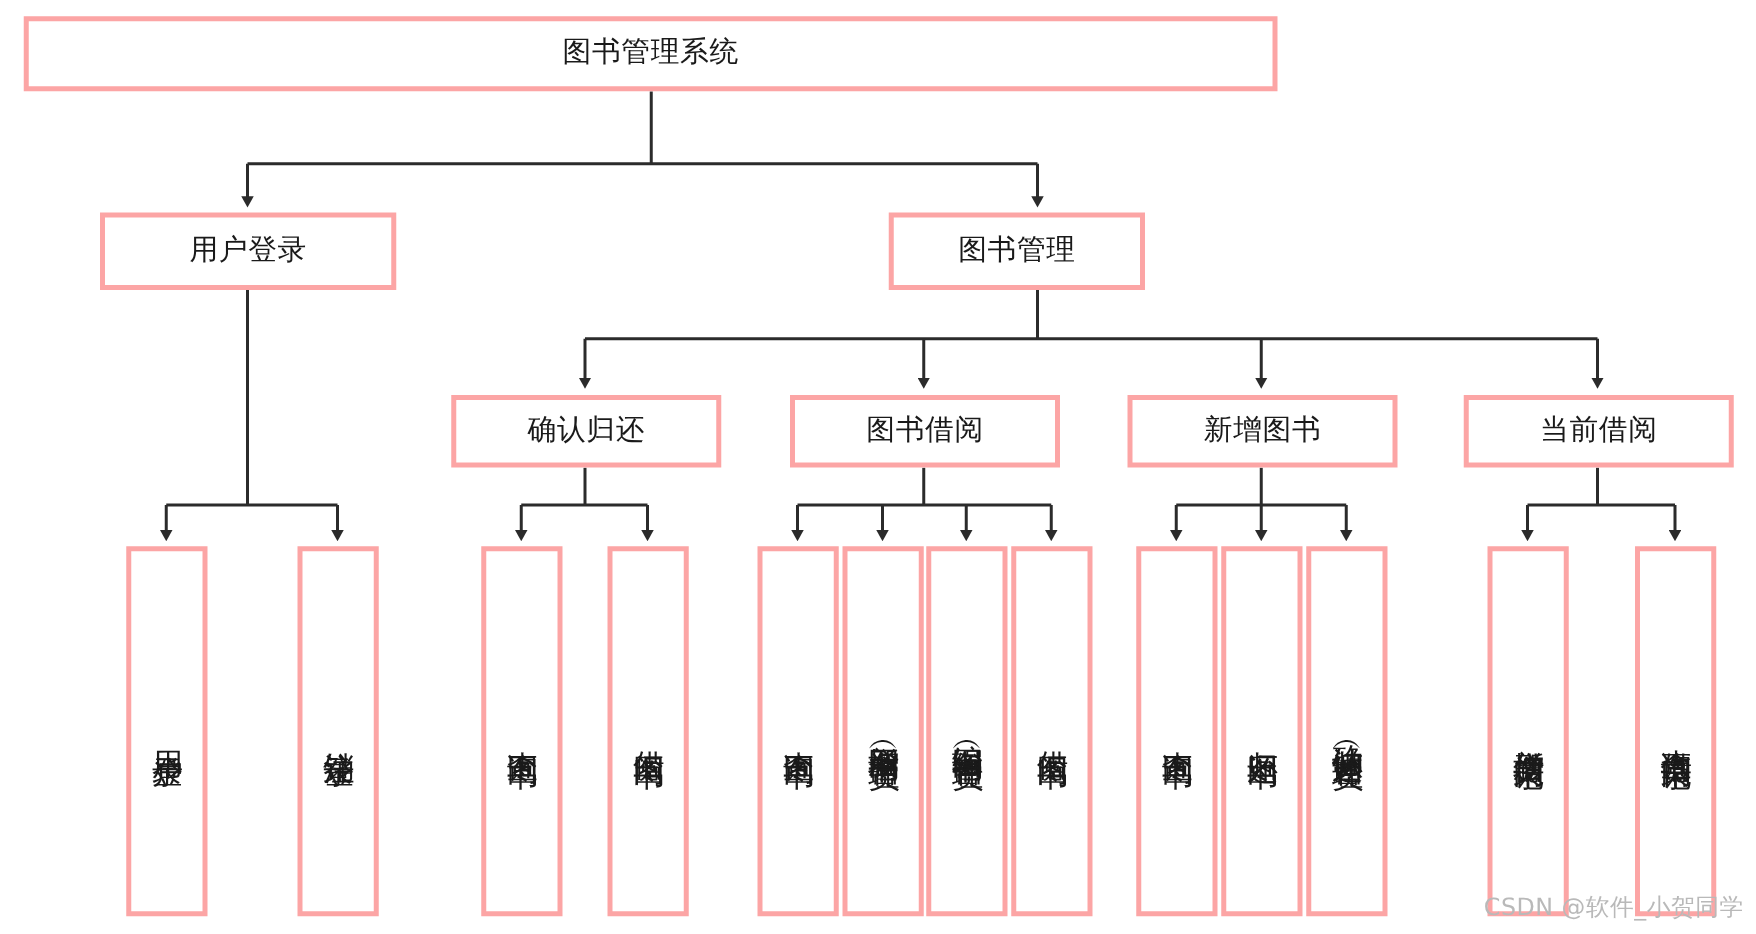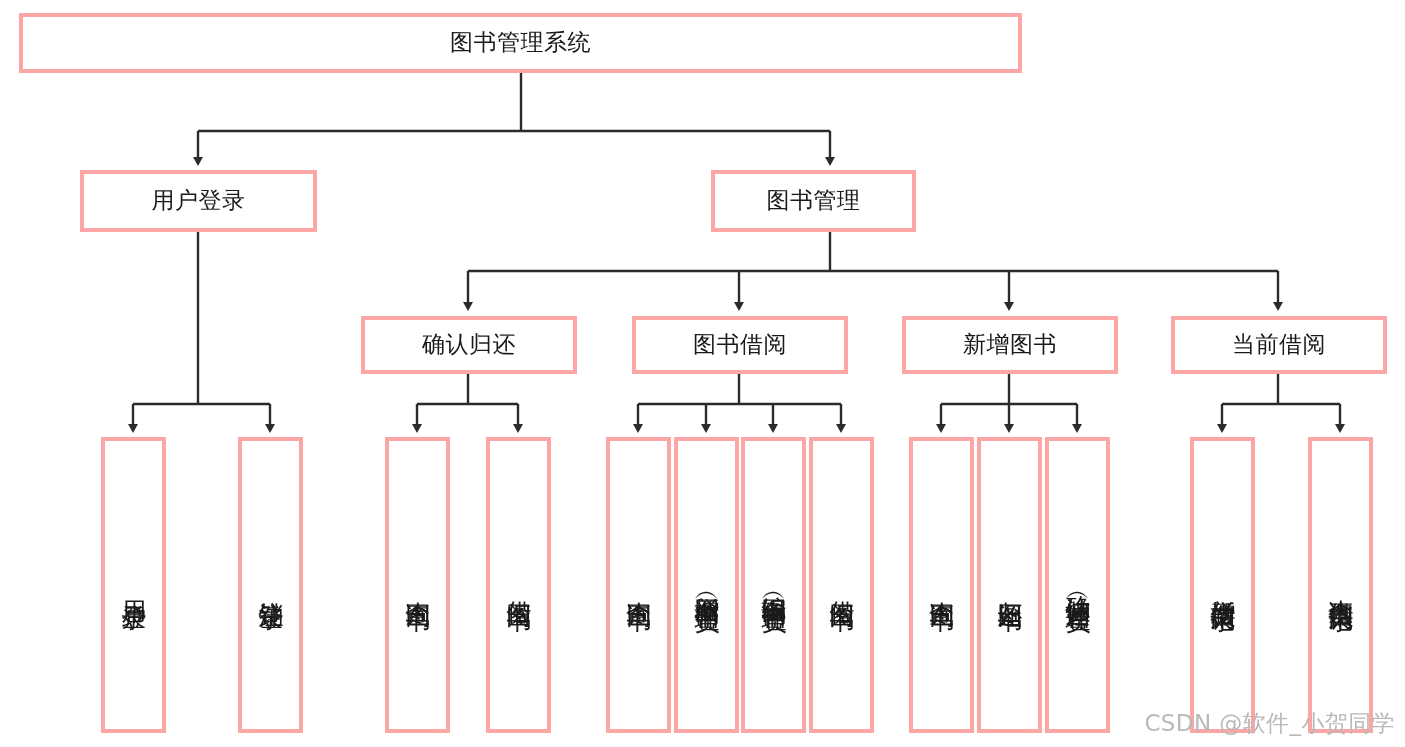--- a/index.html
+++ b/index.html
@@ -55,21 +55,21 @@
     text-orientation: upright;
     font-size: 25px;
     line-height: 1.04;
     letter-spacing: 2px;
     white-space: nowrap;
   }
   #watermark {
     position: absolute;
     right: 10px;
     bottom: 8px;
-    font-size: 23px;
+    font-size: 19px;
     color: #b9b9b9;
     letter-spacing: 0.4px;
     white-space: nowrap;
   }
 </style>
 </head>
 <body>
 
 <div id="canvas">
 

